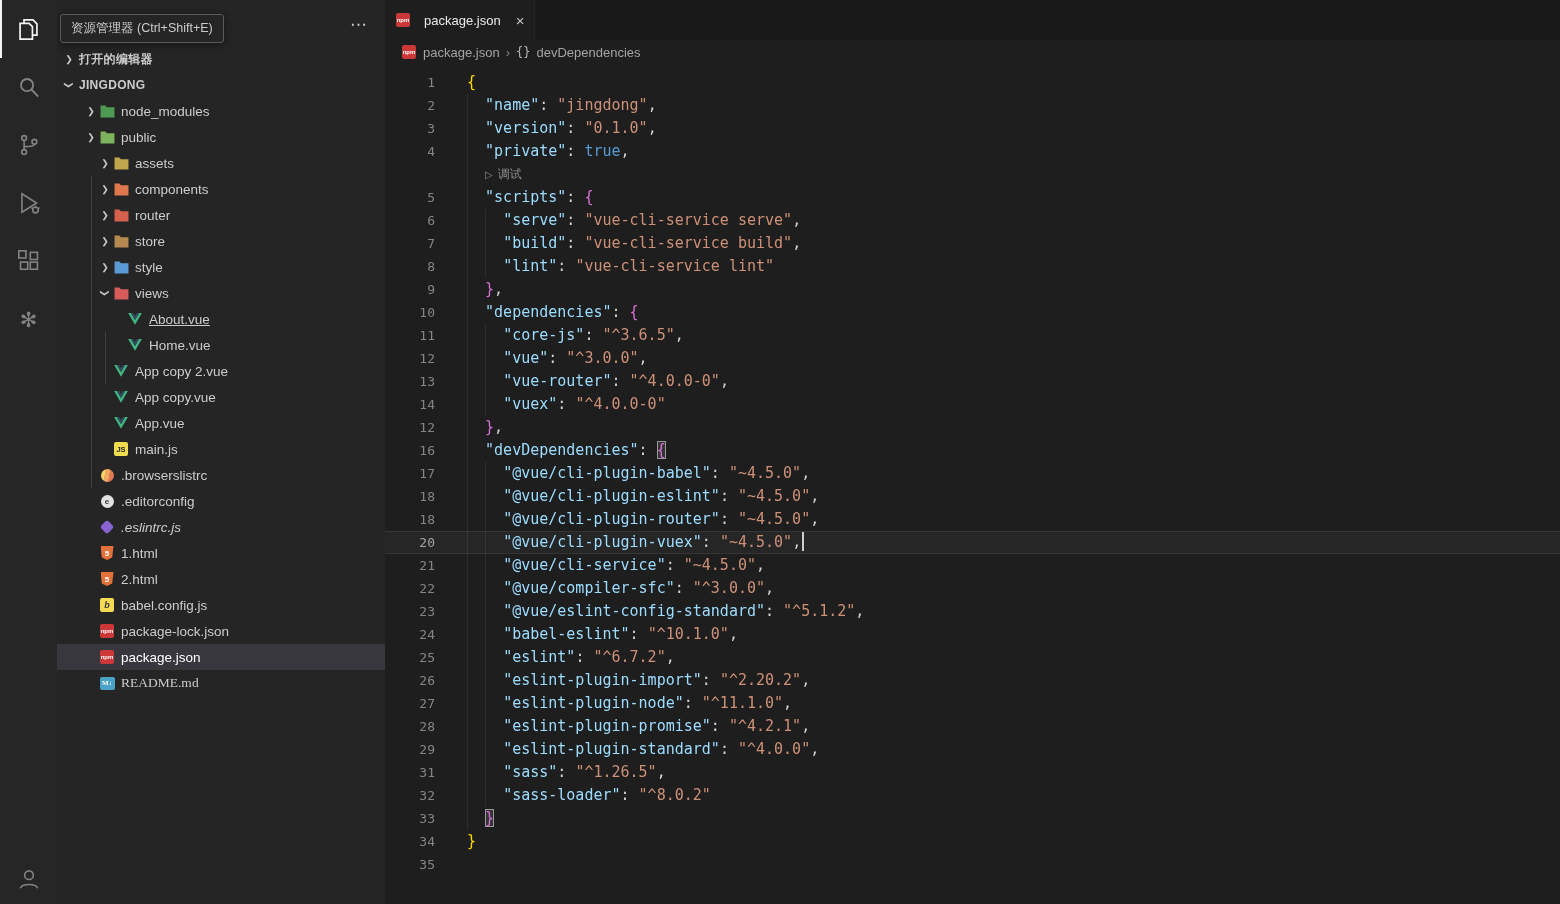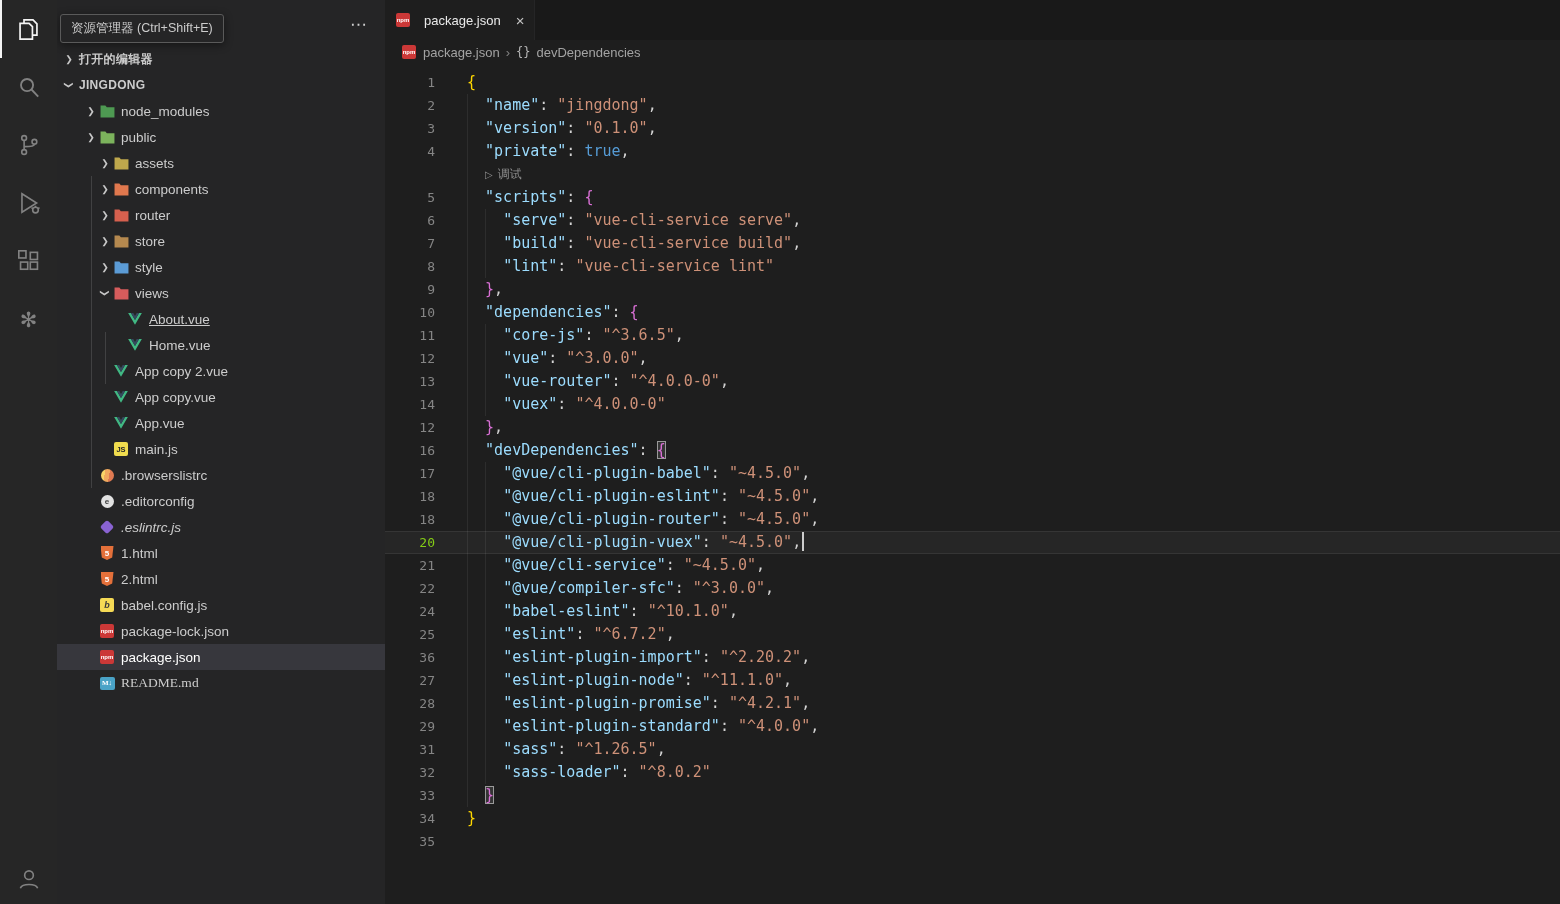--- a/index.html
+++ b/index.html
@@ -59,21 +59,21 @@
   .bsep { color:#808080; font-size:13px; }
   .bicon { color:#b9b9b9; font-family:"DejaVu Sans Mono",monospace; font-size:12px; }
   .bc-item { cursor:pointer; }
 
   .code-area { position:relative; flex:1; padding-top:7px; overflow:hidden; }
   .crow { display:flex; height:23px; position:relative; }
   .crow.cur { background:rgba(120,120,120,.10);
     box-shadow:inset 0 1px 0 rgba(255,255,255,.07), inset 0 -1px 0 rgba(255,255,255,.07); }
   .ln { width:50px; flex:none; text-align:right; color:#858585; font-family:"DejaVu Sans Mono",monospace;
     font-size:13px; line-height:23px; }
-  .crow.cur .ln { color:#84cc16; }
+  .crow.cur .ln { color:#a3a3a3; }
   .cd { margin-left:32px; font-family:"DejaVu Sans Mono",monospace; font-size:15px; line-height:23px;
     white-space:pre; color:#d4d4d4; }
   .guide { position:absolute; top:0; bottom:0; width:1px; background:rgba(255,255,255,.07); }
   .k  { color:#9cdcfe; } .s { color:#ce9178; } .kw { color:#569cd6; }
   .p  { color:#d4d4d4; } .b1 { color:#ffd700; } .b2 { color:#da70d6; }
   .m  { box-shadow:inset 0 0 0 1px rgba(160,160,160,.95); background:rgba(110,110,110,.28); }
   .cursor { display:inline-block; width:2px; height:19px; background:#cccccc; vertical-align:text-bottom; margin-left:1px; }
   .lens { height:23px; display:flex; align-items:center; gap:5px; padding-left:100px; color:#8f8f8f; font-size:12px; }
   .lens .play { font-size:10px; }
 </style>
@@ -498,33 +498,39 @@
           <div class="guide" style="left: 82px;"></div>
           <div class="guide" style="left: 100px;"></div>
         </div>
         <div class="crow">
           <div class="ln">22</div>
           <div class="cd"><span>    </span><span class="k">"@vue/compiler-sfc"</span><span class="p">: </span><span class="s">"^3.0.0"</span><span class="p">,</span></div>
           <div class="guide" style="left: 82px;"></div>
           <div class="guide" style="left: 100px;"></div>
         </div>
         <div class="crow">
+          <div class="ln">23</div>
+          <div class="cd"><span>    </span><span class="k">"@vue/eslint-config-standard"</span><span class="p">: </span><span class="s">"^5.1.2"</span><span class="p">,</span></div>
+          <div class="guide" style="left: 82px;"></div>
+          <div class="guide" style="left: 100px;"></div>
+        </div>
+        <div class="crow">
           <div class="ln">24</div>
           <div class="cd"><span>    </span><span class="k">"babel-eslint"</span><span class="p">: </span><span class="s">"^10.1.0"</span><span class="p">,</span></div>
           <div class="guide" style="left: 82px;"></div>
           <div class="guide" style="left: 100px;"></div>
         </div>
         <div class="crow">
           <div class="ln">25</div>
           <div class="cd"><span>    </span><span class="k">"eslint"</span><span class="p">: </span><span class="s">"^6.7.2"</span><span class="p">,</span></div>
           <div class="guide" style="left: 82px;"></div>
           <div class="guide" style="left: 100px;"></div>
         </div>
         <div class="crow">
-          <div class="ln">36</div>
+          <div class="ln">26</div>
           <div class="cd"><span>    </span><span class="k">"eslint-plugin-import"</span><span class="p">: </span><span class="s">"^2.20.2"</span><span class="p">,</span></div>
           <div class="guide" style="left: 82px;"></div>
           <div class="guide" style="left: 100px;"></div>
         </div>
         <div class="crow">
           <div class="ln">27</div>
           <div class="cd"><span>    </span><span class="k">"eslint-plugin-node"</span><span class="p">: </span><span class="s">"^11.1.0"</span><span class="p">,</span></div>
           <div class="guide" style="left: 82px;"></div>
           <div class="guide" style="left: 100px;"></div>
         </div>

